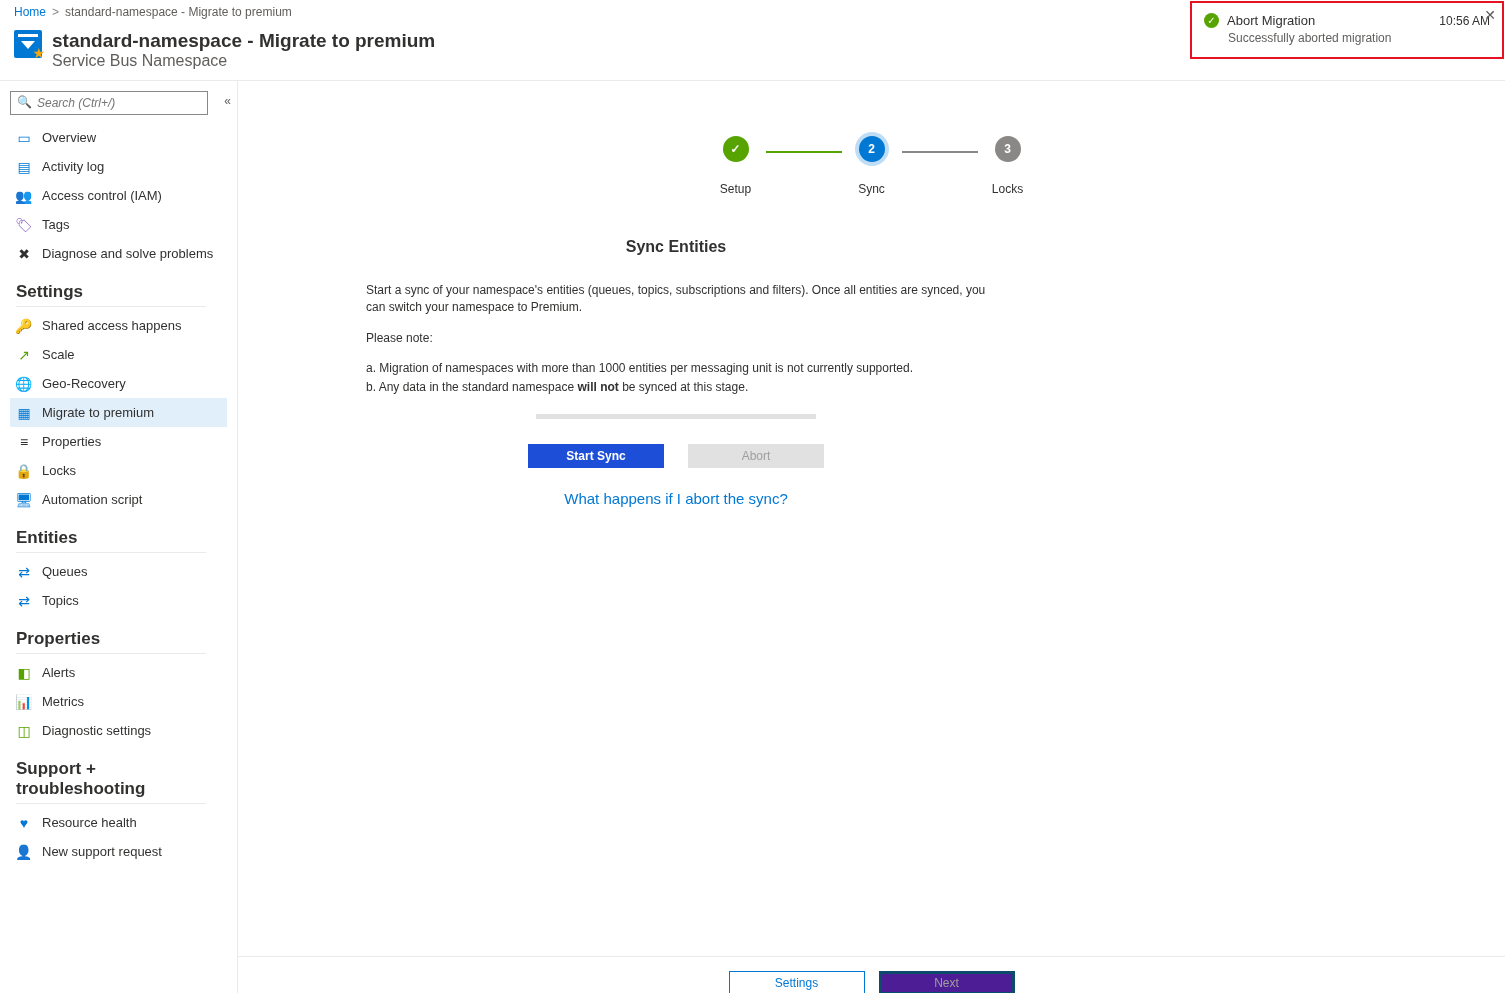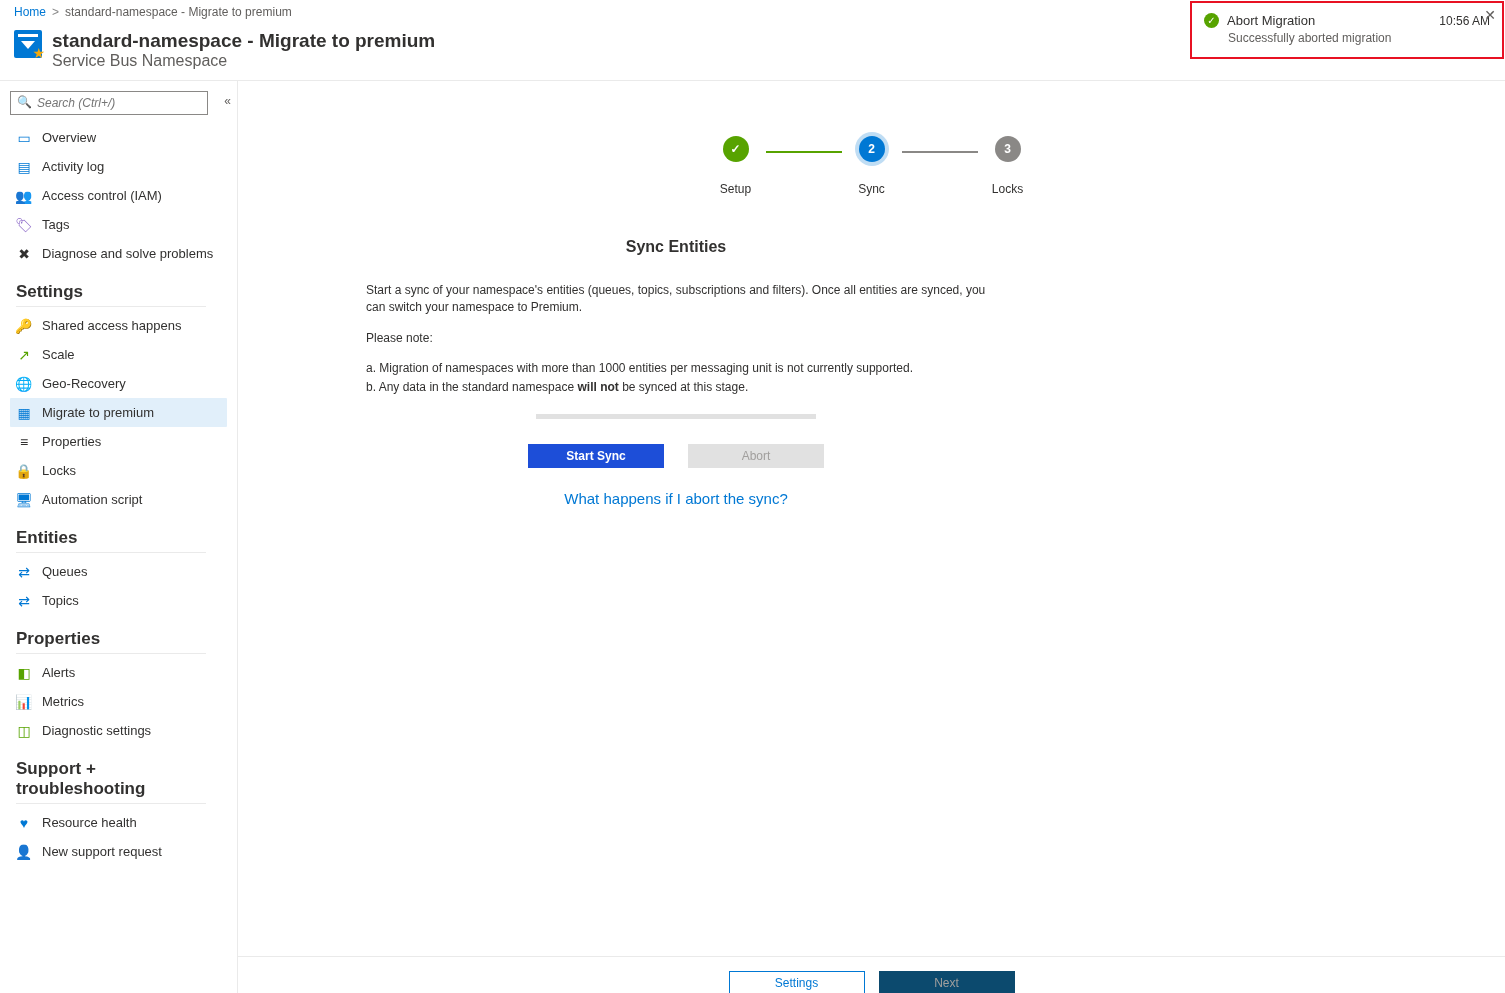--- a/index.html
+++ b/index.html
@@ -52,21 +52,21 @@
   .btn-row { display: flex; gap: 24px; justify-content: center; margin-top: 48px; position:relative;}
   .progress-track{ position:absolute; top:-30px; left:50%; transform:translateX(-50%); width:280px; height:5px; background:#e1e1e1;}
   .btn { width: 136px; height: 24px; font-size: 12px; border: none; cursor: pointer; }
   .btn.primary { background: #1d4ed8; color: #fff; font-weight:600;}
   .btn.disabled { background: #e1e1e1; color: #a19f9d; cursor: default; }
   .abort-link { text-align: center; margin-top: 22px; font-size: 15px; }
 
   .footer { height: 52px; border-top: 1px solid #eaeaea; display: flex; align-items: center; justify-content: center; gap: 14px; }
   .fbtn { width: 136px; height: 24px; font-size: 12px; background: #fff; cursor:pointer; }
   .fbtn.prev { border: 1px solid #0078d4; color: #0078d4; }
-  .fbtn.next { border: 5px solid #0c4a6e; background: #0c4a6e; color: #a19f9d; cursor:default; }
+  .fbtn.next { border: 3px solid #0c4a6e; background: #4c1d95; color: #a19f9d; cursor:default; }
 
   .toast { position: absolute; top: 1px; right: 1px; width: 314px; border: 2px solid #e81123; background: #fff; padding: 10px 12px 12px 12px; }
   .toast-row { display: flex; align-items: center; gap: 8px; }
   .toast-check { width: 15px; height: 15px; border-radius: 50%; background: #57a300; color: #fff; font-size: 10px; display: flex; align-items: center; justify-content: center; }
   .toast-title { font-size: 13px; color: #323130; flex: 1; }
   .toast-time { font-size: 12px; color: #323130; }
   .toast-close { position: absolute; top: 4px; right: 6px; font-size: 14px; color: #605e5c; cursor: pointer; }
   .toast-msg { font-size: 12px; color: #605e5c; margin-left: 24px; margin-top: 3px; }
 </style>
 </head>

